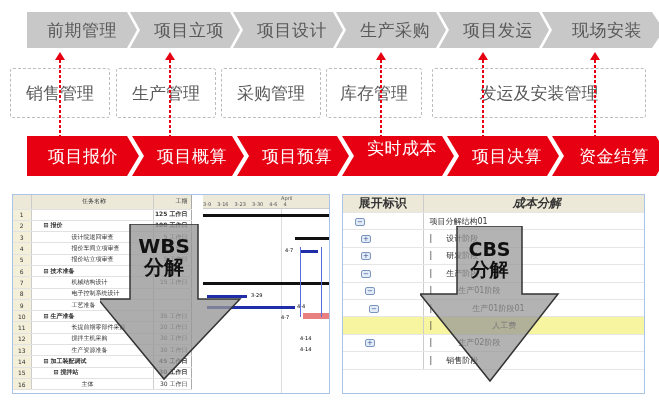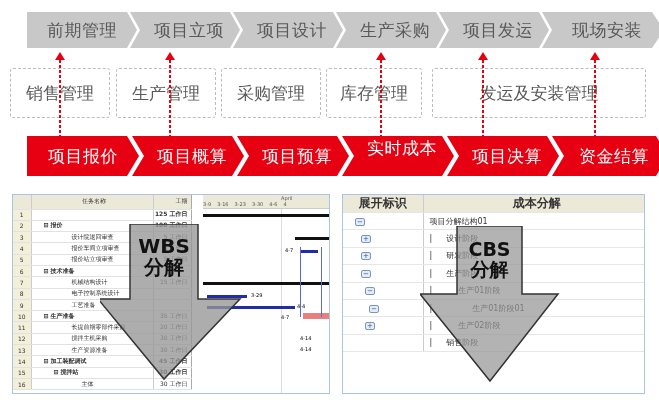--- a/index.html
+++ b/index.html
@@ -307,21 +307,21 @@
     <div>WBS</div>
     <div>分解</div>
   </div>
 </div>
 
 <div class="panel cbs" style="height:200px;">
   <table>
     <tbody>
         <tr>
       <th class="c1" style="padding-left:0;text-align:center;">展开标识</th>
-      <th class="c2" style="text-align:center;">成本分解</th>
+      <th class="c2" style="text-align:center;font-style:italic;">成本分解</th>
     </tr>
     <tr>
           <td class="c1"><span class="tog">−</span></td>
           <td class="c2">项目分解结构01</td>
         </tr>
     <tr>
           <td class="c1" style="padding-left:18px;"><span class="tog">+</span></td>
           <td class="c2"><span style="margin-right:14px;">|</span><span>设计阶段</span></td>
         </tr>
     <tr>
@@ -332,20 +332,24 @@
           <td class="c1" style="padding-left:18px;"><span class="tog">−</span></td>
           <td class="c2"><span style="margin-right:14px;">|</span><span>生产阶段</span></td>
         </tr>
     <tr>
           <td class="c1" style="padding-left:22px;"><span class="tog">−</span></td>
           <td class="c2"><span style="margin-right:26px;">|</span><span>生产01阶段</span></td>
         </tr>
     <tr>
           <td class="c1" style="padding-left:26px;"><span class="tog">−</span></td>
           <td class="c2"><span style="margin-right:40px;">|</span><span>生产01阶段01</span></td>
+        </tr>
+    <tr class="hl">
+          <td class="c1"></td>
+          <td class="c2"><span style="margin-right:60px;">|</span><span>人工费</span></td>
         </tr>
     <tr>
           <td class="c1" style="padding-left:22px;"><span class="tog">+</span></td>
           <td class="c2"><span style="margin-right:26px;">|</span><span>生产02阶段</span></td>
         </tr>
     <tr>
           <td class="c1"></td>
           <td class="c2"><span style="margin-right:14px;">|</span><span>销售阶段</span></td>
         </tr>
   </tbody>

